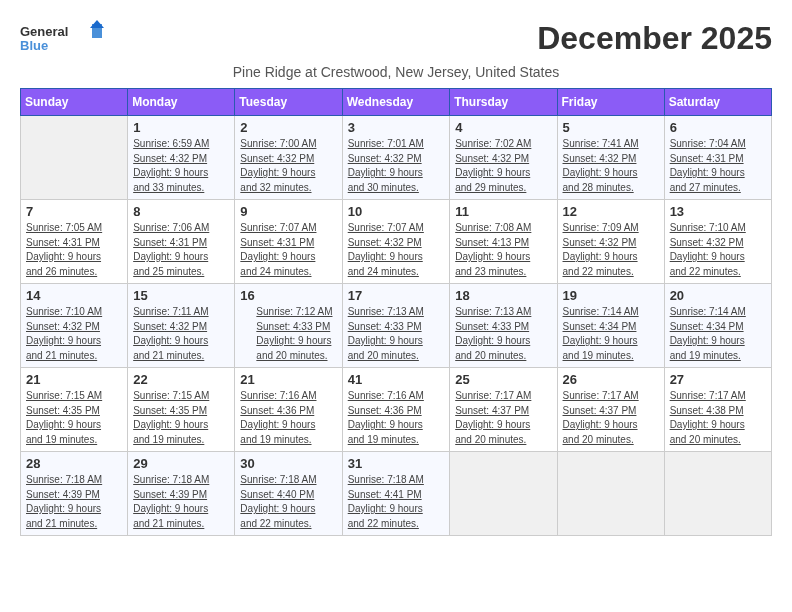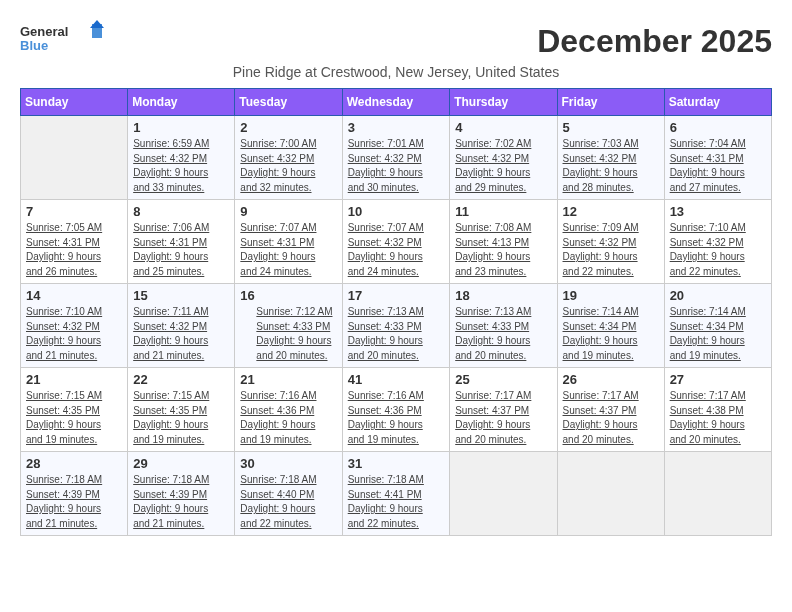--- a/index.html
+++ b/index.html
@@ -5,21 +5,21 @@
     * { box-sizing: border-box; margin: 0; padding: 0; }
     body {
       font-family: Arial, sans-serif;
       background: #fff;
       width: 792px;
       min-height: 612px;
       padding: 20px;
     }
     .header {
       display: flex;
-      align-items: flex-end;
+      align-items: flex-start;
       justify-content: space-between;
       margin-bottom: 4px;
     }
     .logo {
       display: flex;
       align-items: center;
       gap: 6px;
     }
     .title-block {
       text-align: right;
@@ -135,21 +135,21 @@
         </td>
         <td>
           <span class="day-num">4</span>
           <div class="day-info" style="white-space: pre-line;">Sunrise: 7:02 AM
 Sunset: 4:32 PM
 Daylight: 9 hours
 and 29 minutes.</div>
         </td>
         <td>
           <span class="day-num">5</span>
-          <div class="day-info" style="white-space: pre-line;">Sunrise: 7:03 AM
+          <div class="day-info" style="white-space: pre-line;">Sunrise: 7:41 AM
 Sunset: 4:32 PM
 Daylight: 9 hours
 and 28 minutes.</div>
         </td>
         <td>
           <span class="day-num">6</span>
           <div class="day-info" style="white-space: pre-line;">Sunrise: 7:04 AM
 Sunset: 4:31 PM
 Daylight: 9 hours
 and 27 minutes.</div>

